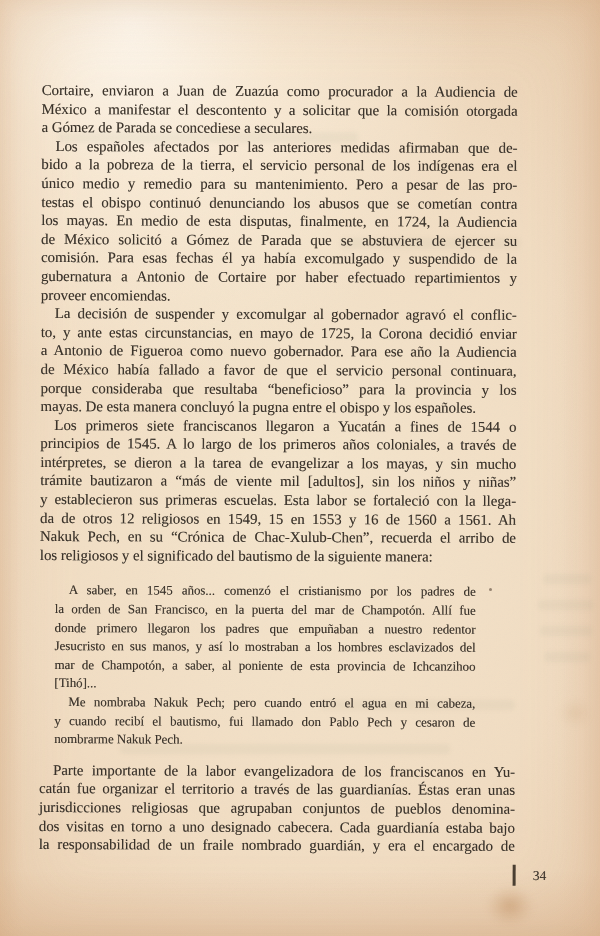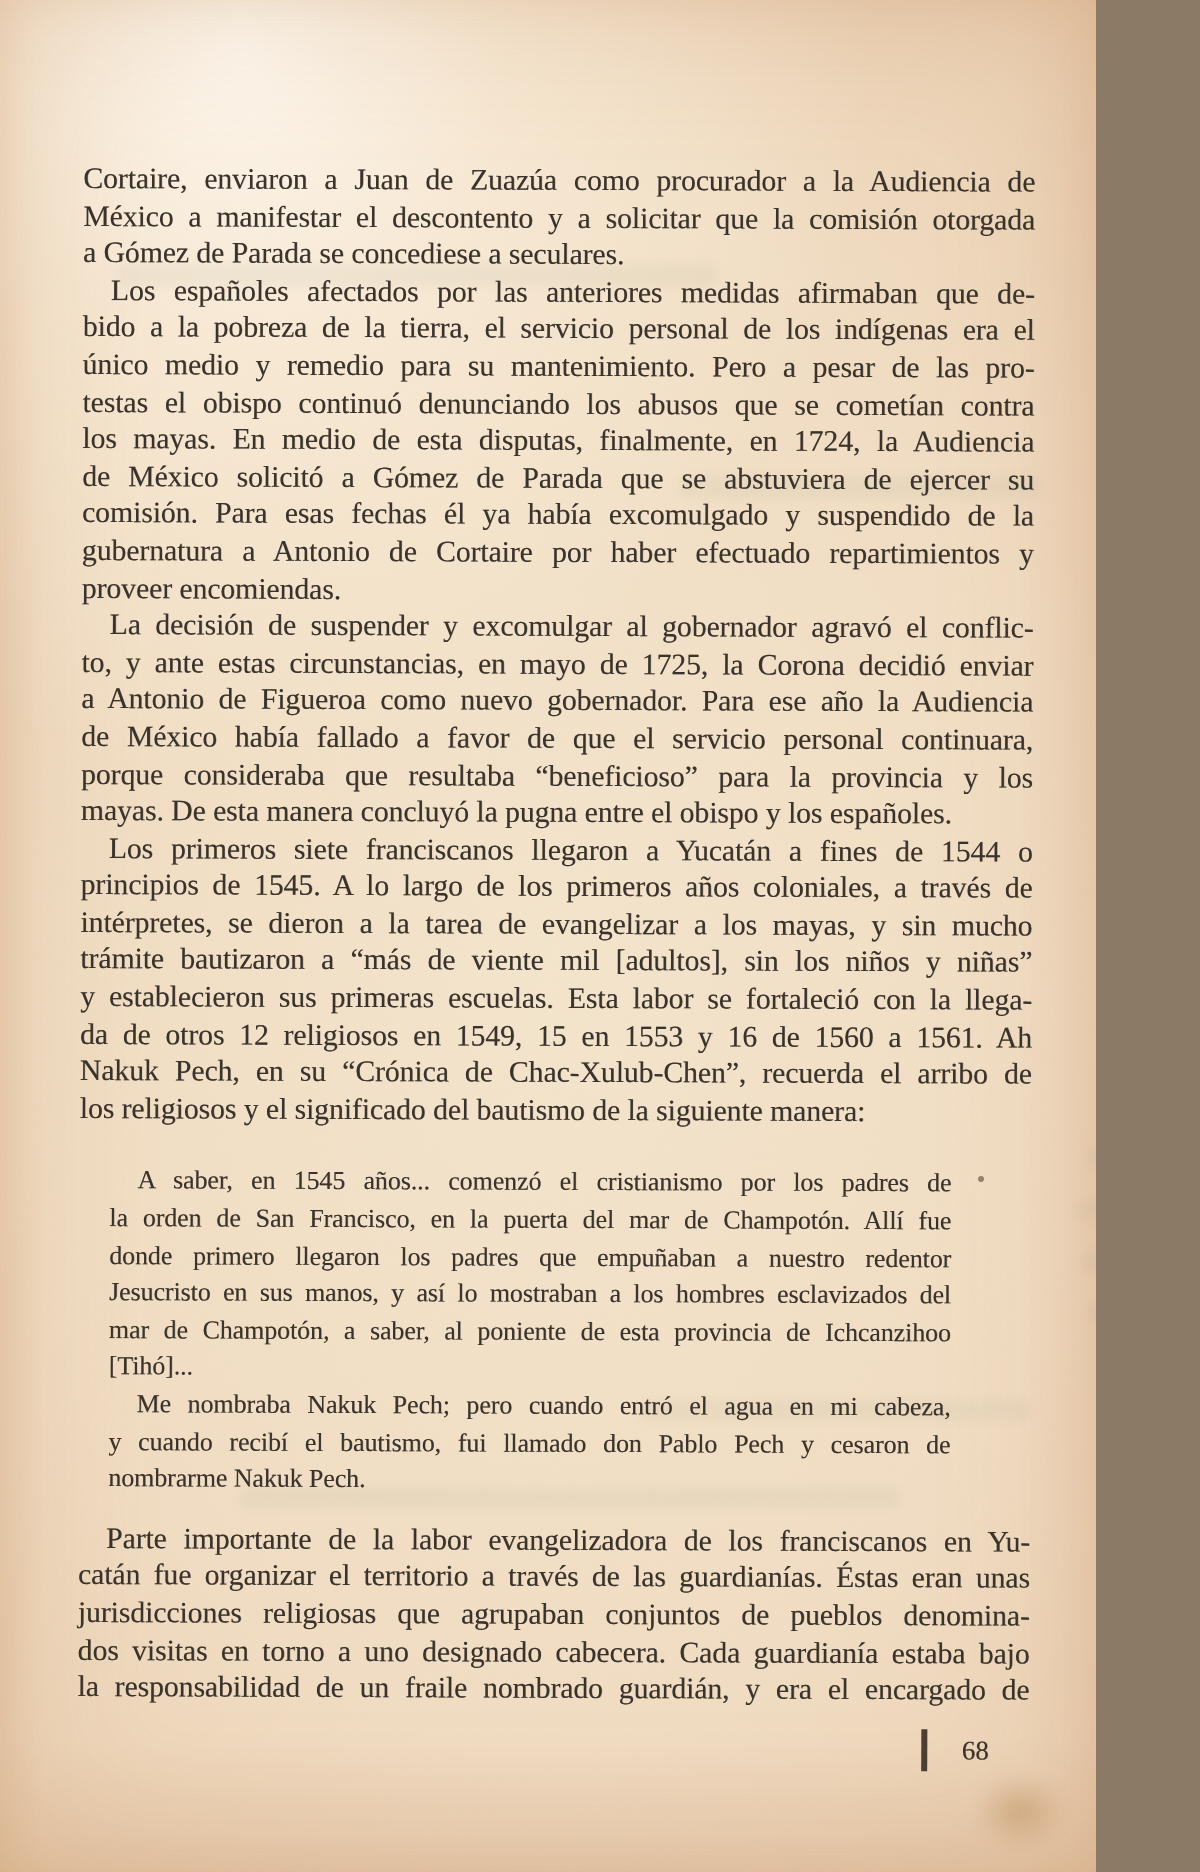--- a/index.html
+++ b/index.html
@@ -1,17 +1,17 @@
 <!DOCTYPE html>
 <html><head>
 <meta charset="utf-8">
 <title>Scanned book page</title>
 <style>
   html,body{margin:0;padding:0;background:#8a7a66;}
-  .stage{width:548px;height:936px;position:relative;overflow:hidden;
+  .stage{width:600px;height:936px;position:relative;overflow:hidden;
     font-family:"Liberation Serif","DejaVu Serif",serif;}
   .paper{position:absolute;inset:0;
     background:
       radial-gradient(120% 80% at 22% 3%, rgba(255,250,242,.92) 0%, rgba(255,245,230,.5) 20%, rgba(255,240,220,0) 48%),
       linear-gradient(90deg, rgba(214,170,132,.18) 0%, rgba(214,170,132,0) 4%, rgba(214,170,132,0) 93%, rgba(222,180,150,.22) 100%),
       linear-gradient(180deg, rgba(222,180,148,.12) 0%, rgba(222,180,148,0) 5%, rgba(222,180,148,0) 93%, rgba(206,158,120,.25) 100%),
       radial-gradient(90% 75% at 50% 52%, #f4e5cd 0%, #f1ddc3 55%, #ebd2b4 84%, #e5c7a6 100%);}
   .paper::before{content:"";position:absolute;inset:0;pointer-events:none;
     box-shadow:inset 0 0 80px rgba(196,146,102,.22), inset 0 0 18px rgba(196,146,102,.14);}
   .grain{position:absolute;inset:0;pointer-events:none;opacity:.75;}
@@ -122,16 +122,16 @@
           <div class="line indent">Parte importante de la labor evangelizadora de los franciscanos en Yu-</div>
           <div class="line">catán fue organizar el territorio a través de las guardianías. Éstas eran unas</div>
           <div class="line">jurisdicciones religiosas que agrupaban conjuntos de pueblos denomina-</div>
           <div class="line">dos visitas en torno a uno designado cabecera. Cada guardianía estaba bajo</div>
           <div class="line">la responsabilidad de un fraile nombrado guardián, y era el encargado de</div>
         </div>
       </div>
 
     <div class="footer">
       <span class="bar"></span>
-      <span class="pagenum">68</span>
+      <span class="pagenum">34</span>
     </div>
   </div>
 </div>
 
 </body></html>

